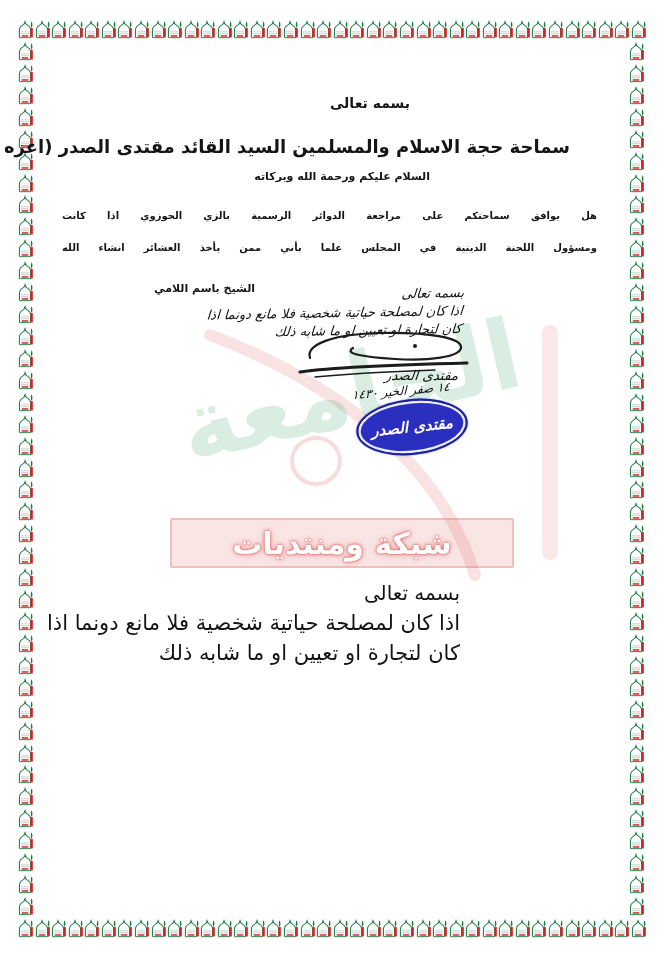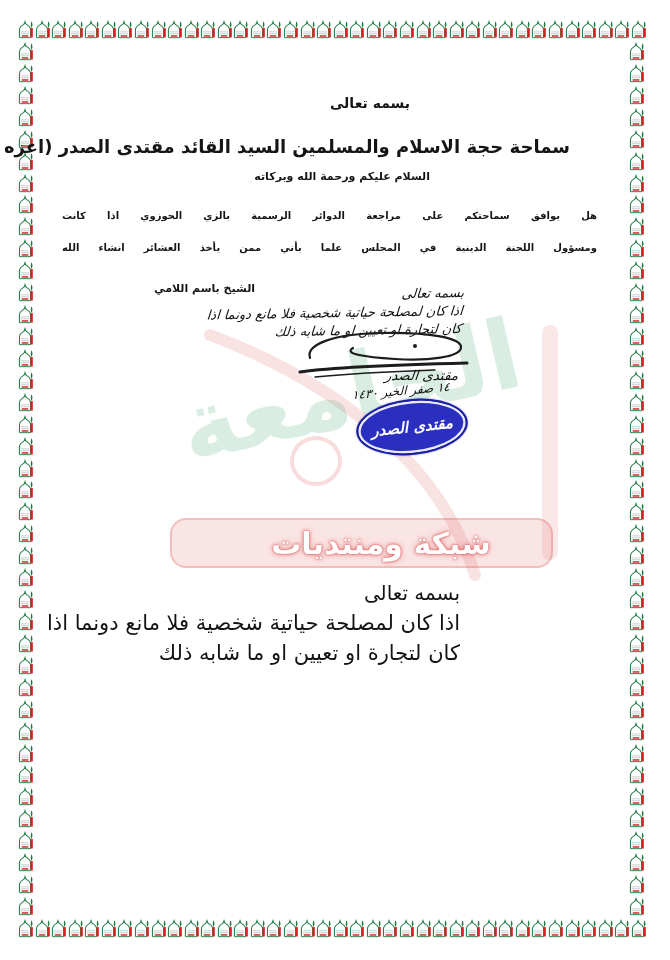--- a/index.html
+++ b/index.html
@@ -19,22 +19,22 @@
   .motif{flex:0 0 auto;display:block;}
   
   .watermark{position:absolute;left:140px;top:290px;width:430px;height:300px;pointer-events:none;}
   .wm-callig{position:absolute;left:0;top:45px;width:420px;text-align:center;direction:rtl;
     font-size:96px;font-weight:bold;color:var(--c-watermark_green);opacity:.18;
     transform:rotate(-13deg);white-space:nowrap;}
   .wm-ring{position:absolute;left:150px;top:146px;width:44px;height:42px;border:4px solid var(--c-watermark_red);
     border-radius:50%;opacity:.22;}
   .wm-svg{position:absolute;left:0;top:0;}
   .wm-banner{position:absolute;left:30px;top:228px;width:340px;height:46px;
-    background:rgba(226,96,96,.16);border:2px solid rgba(226,96,96,.30);border-radius:16px;
-    display:flex;align-items:center;justify-content:center;direction:rtl;padding-left:39px;}
+    background:rgba(226,96,96,.16);border:2px solid rgba(226,96,96,.30);border-radius:2px;
+    display:flex;align-items:center;justify-content:center;direction:rtl;}
   .wm-banner span{color:#fff;font-weight:bold;font-size:30px;letter-spacing:1px;
     text-shadow:0 0 3px rgba(220,80,80,.95),0 0 1px rgba(220,80,80,.9),0 0 6px rgba(220,80,80,.55);}
   
   .typed{position:absolute;direction:rtl;font-weight:bold;color:var(--c-ink);}
   .basmala-top{left:280px;top:95px;width:180px;text-align:center;font-size:14px;}
   .salutation{right:100px;top:136px;font-size:18px;white-space:nowrap;}
   .greeting{right:240px;top:170px;font-size:11px;white-space:nowrap;}
   .body-block{left:62px;right:73px;top:200px;font-size:10px;line-height:32px;}
   .body-block .jline{text-align:justify;text-align-last:justify;}
   .sender{left:148px;top:282px;font-size:11px;white-space:nowrap;margin-left:6px;}

